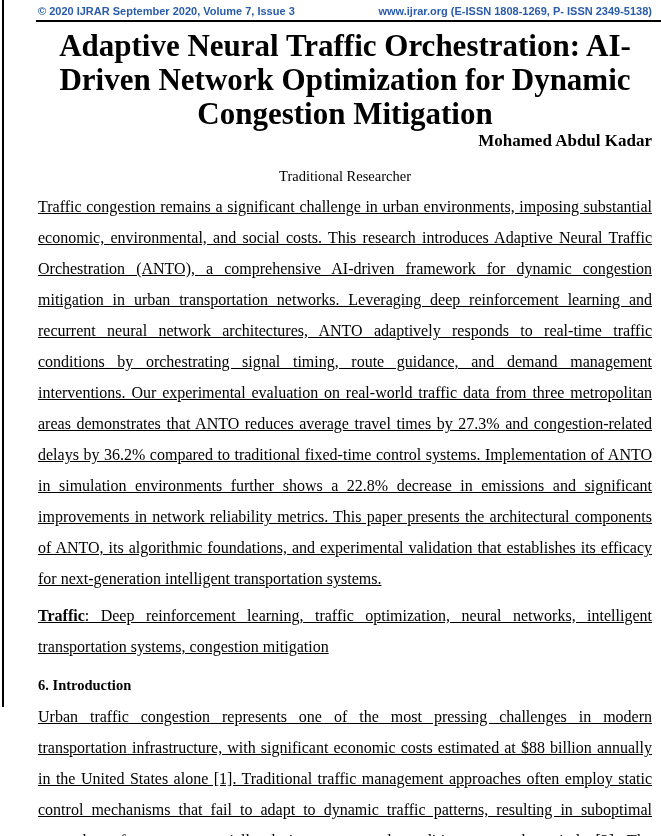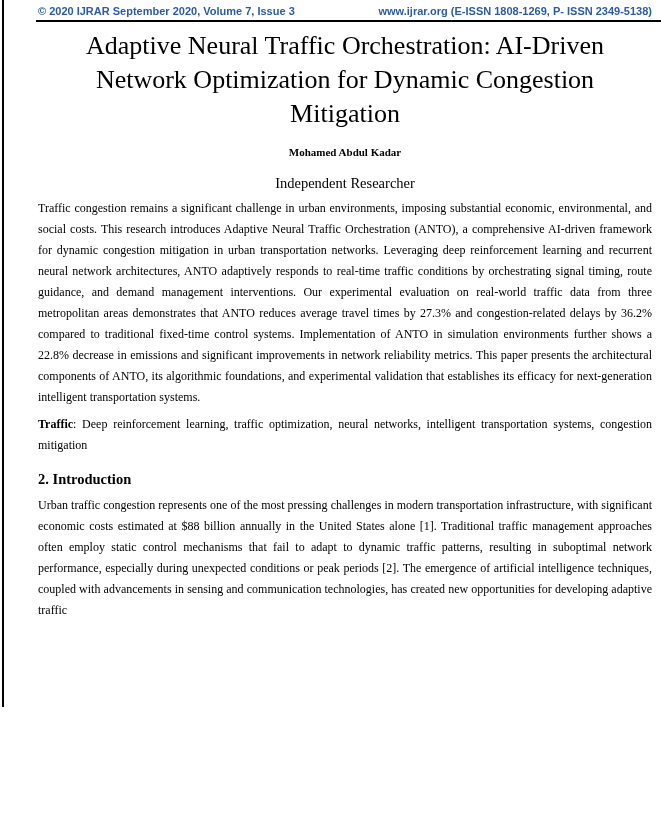--- a/index.html
+++ b/index.html
@@ -40,70 +40,70 @@
     white-space: nowrap;
   }
   .header-rule {
     height: 0;
     border-top: 2.5px solid var(--rule_color, #000000);
     margin: 3px -9px 0 -2px;
   }
   .paper-title {
     margin: 7px 0 0 0;
     padding: 0 2px;
-    font-size: 26px;
-    font-weight: normal;
+    font-size: 31px;
+    font-weight: bold;
     line-height: 34px;
     text-align: center;
   }
   .author {
-    margin-top: 15px;
-    text-align: center;
+    text-align: right;
     font-weight: bold;
-    font-size: 11px;
+    font-size: 17px;
   }
   .affiliation {
     margin-top: 17px;
     text-align: center;
     font-size: 14.5px;
   }
   .section-heading {
     margin: 13px 0 0 0;
     font-size: 14.5px;
     font-weight: bold;
     line-height: 20px;
   }
   .body-text {
     margin: 6px 0 0 0;
-    font-size: 12px;
-    line-height: 21px;
+    font-size: 16px;
+    line-height: 31px;
     text-align: justify;
+    text-decoration: underline;
   }
   .body-text .kw-label { font-weight: bold; }
 </style>
 </head>
 <body>
 
 <div class="page">
   <div class="left-border"></div>
 
   <div class="journal-header">
     <span>© 2020 IJRAR September 2020, Volume 7, Issue 3</span>
     <span>www.ijrar.org (E-ISSN 1808-1269, P- ISSN 2349-5138)</span>
   </div>
 
   <div class="header-rule"></div>
 
   <h1 class="paper-title">Adaptive Neural Traffic Orchestration: AI-Driven Network Optimization for Dynamic Congestion Mitigation</h1>
 
   <div class="author">Mohamed Abdul Kadar</div>
 
-  <div class="affiliation">Independent Researcher</div>
+  <div class="affiliation">Traditional Researcher</div>
 
 
   <p class="body-text">Traffic congestion remains a significant challenge in urban environments, imposing substantial economic, environmental, and social costs. This research introduces Adaptive Neural Traffic Orchestration (ANTO), a comprehensive AI-driven framework for dynamic congestion mitigation in urban transportation networks. Leveraging deep reinforcement learning and recurrent neural network architectures, ANTO adaptively responds to real-time traffic conditions by orchestrating signal timing, route guidance, and demand management interventions. Our experimental evaluation on real-world traffic data from three metropolitan areas demonstrates that ANTO reduces average travel times by 27.3% and congestion-related delays by 36.2% compared to traditional fixed-time control systems. Implementation of ANTO in simulation environments further shows a 22.8% decrease in emissions and significant improvements in network reliability metrics. This paper presents the architectural components of ANTO, its algorithmic foundations, and experimental validation that establishes its efficacy for next-generation intelligent transportation systems.</p>
 
   <p class="body-text"><span class="kw-label">Traffic</span><span>: Deep reinforcement learning, traffic optimization, neural networks, intelligent transportation systems, congestion mitigation</span></p>
 
-  <h2 class="section-heading">2. Introduction</h2>
+  <h2 class="section-heading">6. Introduction</h2>
 
   <p class="body-text">Urban traffic congestion represents one of the most pressing challenges in modern transportation infrastructure, with significant economic costs estimated at $88 billion annually in the United States alone [1]. Traditional traffic management approaches often employ static control mechanisms that fail to adapt to dynamic traffic patterns, resulting in suboptimal network performance, especially during unexpected conditions or peak periods [2]. The emergence of artificial intelligence techniques, coupled with advancements in sensing and communication technologies, has created new opportunities for developing adaptive traffic</p>
 </div>
 
 </body></html>

